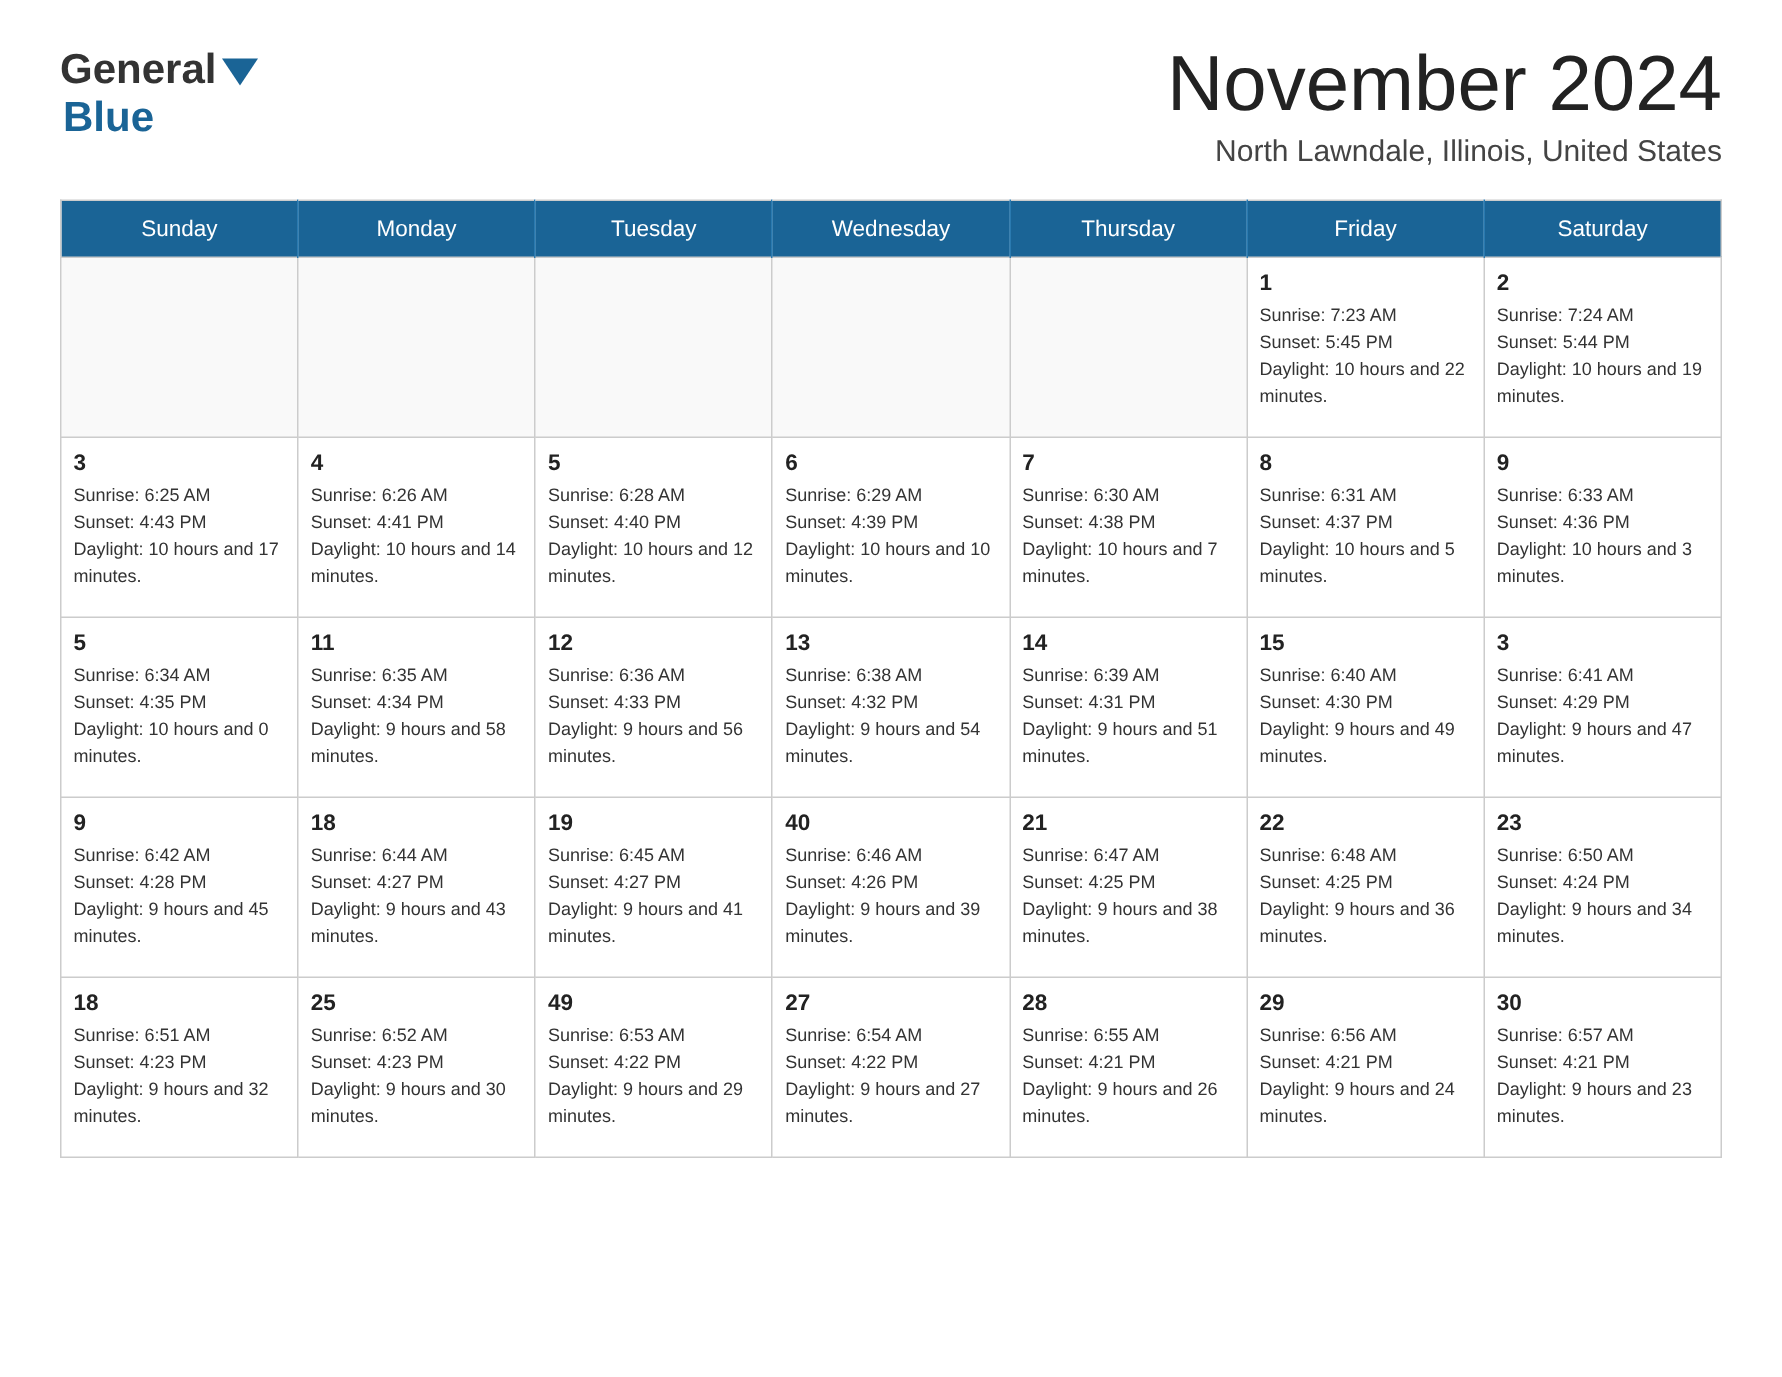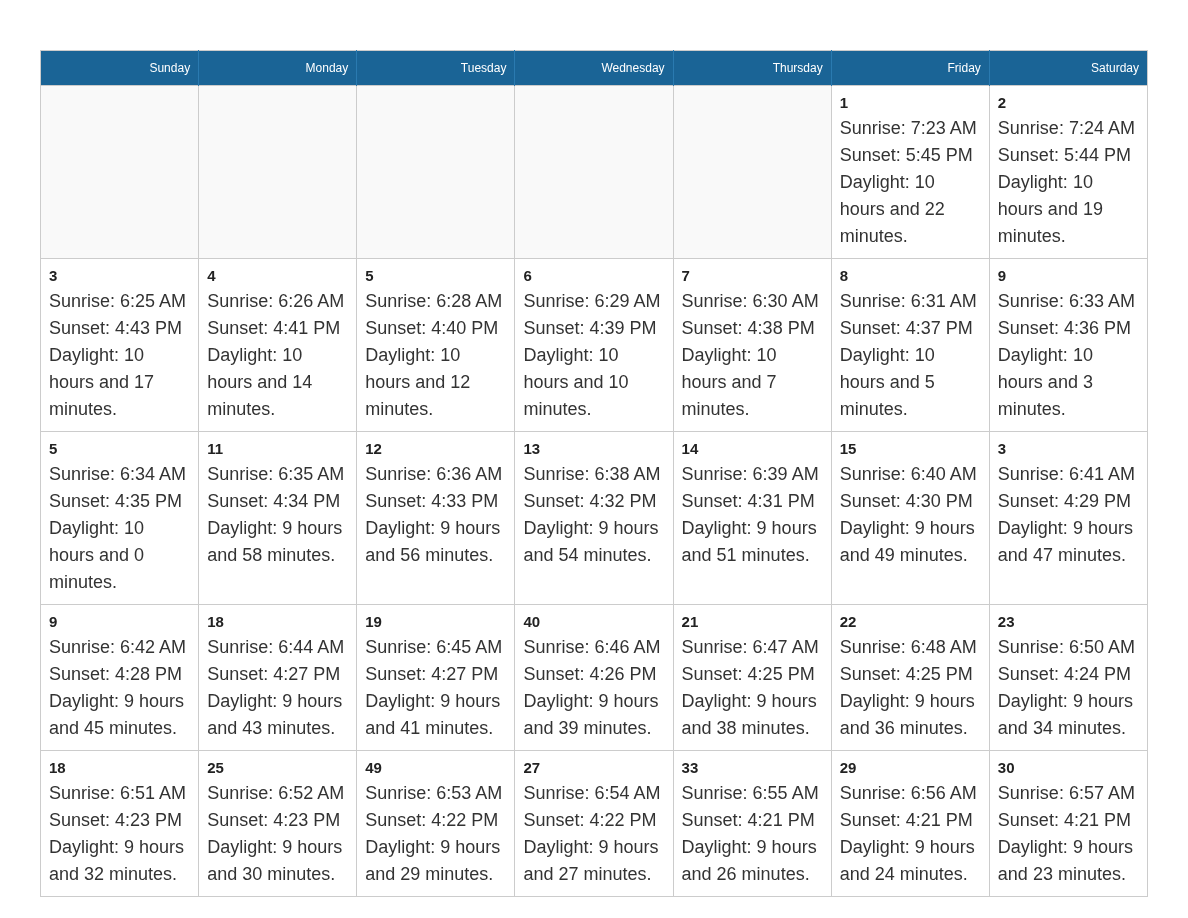--- a/index.html
+++ b/index.html
@@ -60,22 +60,22 @@
     }
     .calendar {
       width: 100%;
       border-collapse: collapse;
       border: 1px solid #ccc;
     }
     .calendar thead th {
       background-color: #1a6496;
       color: #fff;
       padding: 10px 8px;
-      text-align: right;
-      font-size: 12px;
+      text-align: center;
+      font-size: 15px;
       font-weight: normal;
       border-right: 1px solid #2a7ab0;
     }
     .calendar thead th:last-child {
       border-right: none;
       margin-left: 44px;
     }
     .calendar tbody td {
       vertical-align: top;
       padding: 8px;
@@ -85,35 +85,48 @@
       height: 120px;
     }
     .day-number {
       font-size: 15px;
       font-weight: bold;
       color: #222;
       display: block;
       margin-bottom: 4px;
     }
     .day-info {
-      font-size: 18px;
+      font-size: 12px;
       color: #333;
       line-height: 1.5;
     }
     .empty-cell {
       background: #f9f9f9;
     }
     .row-divider {
       border-top: 2px solid #1a6496;
     }
   </style>
 </head>
 <body>
 
 <div class="header">
+  <div class="logo">
+    <div class="logo-text-general">
+      <span>General</span>
+      <span class="logo-arrow"></span>
+    </div>
+    <div>
+      <span class="logo-blue">Blue</span>
+    </div>
+  </div>
+  <div class="title-section">
+    <div class="month-title">November 2024</div>
+    <div class="location-title">North Lawndale, Illinois, United States</div>
+  </div>
 </div>
 
 <table class="calendar">
   <thead>
     <tr>
     <th>Sunday</th>
         <th>Monday</th>
         <th>Tuesday</th>
         <th>Wednesday</th>
         <th>Thursday</th>
@@ -238,21 +251,21 @@
         </td>
         <td class="row-divider">
           <span class="day-number">49</span>
           <div class="day-info">Sunrise: 6:53 AM<br>Sunset: 4:22 PM<br>Daylight: 9 hours and 29 minutes.</div>
         </td>
         <td class="row-divider">
           <span class="day-number">27</span>
           <div class="day-info">Sunrise: 6:54 AM<br>Sunset: 4:22 PM<br>Daylight: 9 hours and 27 minutes.</div>
         </td>
         <td class="row-divider">
-          <span class="day-number">33</span>
+          <span class="day-number">28</span>
           <div class="day-info">Sunrise: 6:55 AM<br>Sunset: 4:21 PM<br>Daylight: 9 hours and 26 minutes.</div>
         </td>
         <td class="row-divider">
           <span class="day-number">29</span>
           <div class="day-info">Sunrise: 6:56 AM<br>Sunset: 4:21 PM<br>Daylight: 9 hours and 24 minutes.</div>
         </td>
         <td class="row-divider">
           <span class="day-number">30</span>
           <div class="day-info">Sunrise: 6:57 AM<br>Sunset: 4:21 PM<br>Daylight: 9 hours and 23 minutes.</div>
         </td>

